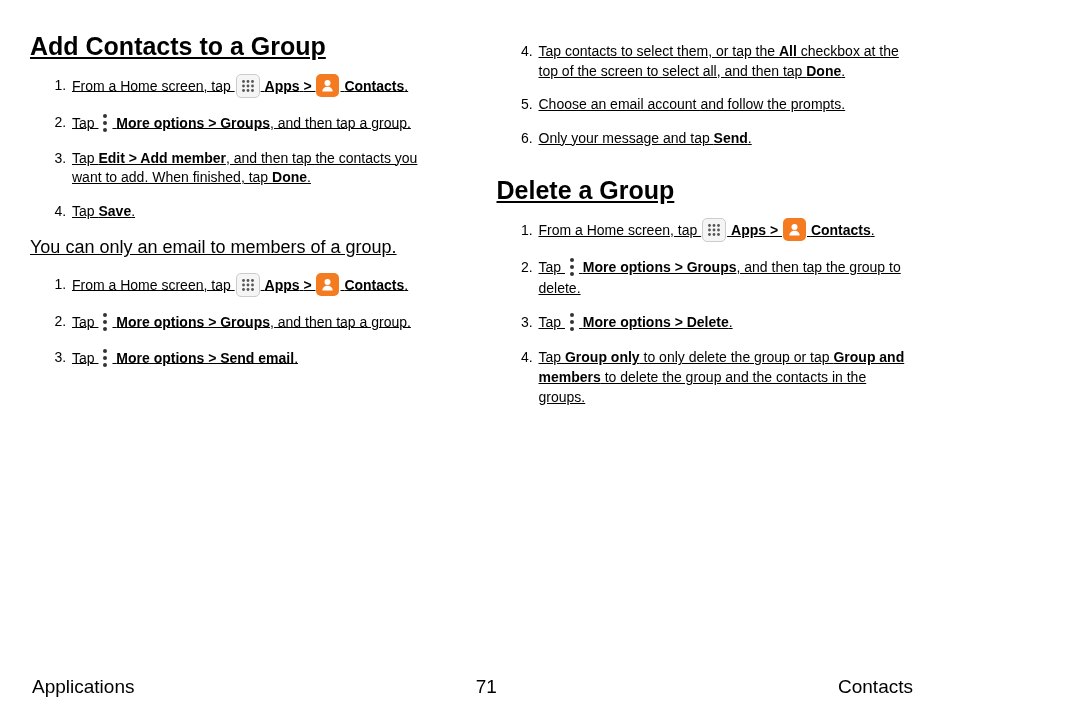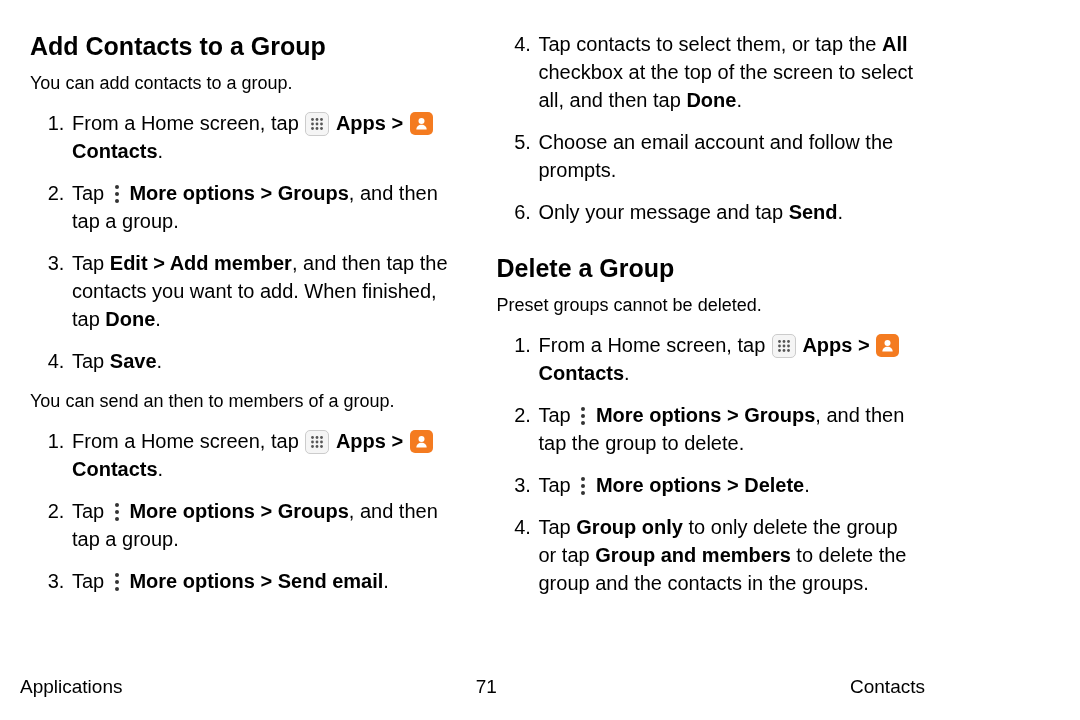--- a/index.html
+++ b/index.html
@@ -10,20 +10,21 @@
     background: #fff;
     font-family: Arial, Helvetica, sans-serif;
     color: #000;
     overflow: hidden;
   }
   .page {
     position: relative;
     width: 945px;
     height: 720px;
     box-sizing: border-box;
+    text-decoration: underline;
   }
   .columns {
     display: flex;
     flex-direction: row;
     padding: 30px 30px 0 30px;
     box-sizing: border-box;
     height: 650px;
   }
   .col {
     flex: 1;
@@ -43,22 +44,22 @@
   }
   h2.gapabove {
     margin-top: 26px;
   }
   p.intro {
     font-size: 18px;
     margin: 0 0 14px 0;
     line-height: 1.35;
   }
   ol {
-    font-size: 20px;
-    margin: 0 0 14px 0;
+    font-size: 14px;
+    margin: 12px 0 14px 0;
     padding-left: 40px;
     line-height: 1.4;
   }
   ol li {
     margin-bottom: 14px;
     padding-left: 2px;
   }
   ol li:last-child {
     margin-bottom: 0;
   }
@@ -109,36 +110,35 @@
   }
   .icon-more svg {
     width: 6px;
     height: 20px;
   }
   .footer {
     position: absolute;
     left: 0;
     right: 0;
     bottom: 22px;
-    padding: 0 20px;
+    padding: 0 32px;
     display: flex;
     justify-content: space-between;
     font-size: 19px;
   }
 </style>
 </head>
 <body>
 
 <div class="page">
   <div class="columns">
 
     <div class="col col-left">
 
       <h2>Add Contacts to a Group</h2>
-      <p class="intro">You can add contacts to a group.</p>
 
       <ol>
         <li>
           <span>From a Home screen, tap </span>
           <span class="icon icon-apps">
             <svg viewBox="0 0 14 14">
                 <g fill="#555">
                   <circle cx="2.5" cy="2.5" r="1.4"></circle>
                   <circle cx="7" cy="2.5" r="1.4"></circle>
                   <circle cx="11.5" cy="2.5" r="1.4"></circle>
@@ -177,21 +177,21 @@
           <b> More options &gt; Groups</b><span>, and then tap a group.</span>
         </li>
         <li>
           <span>Tap </span><b>Edit &gt; Add member</b><span>, and then tap the contacts you want to add. When finished, tap </span><b>Done</b><span>.</span>
         </li>
         <li>
           <span>Tap </span><b>Save</b><span>.</span>
         </li>
       </ol>
 
-      <p class="intro">You can send an then to members of a group.</p>
+      <p class="intro">You can only an email to members of a group.</p>
 
       <ol>
         <li>
           <span>From a Home screen, tap </span>
           <span class="icon icon-apps">
             <svg viewBox="0 0 14 14">
                 <g fill="#555">
                   <circle cx="2.5" cy="2.5" r="1.4"></circle>
                   <circle cx="7" cy="2.5" r="1.4"></circle>
                   <circle cx="11.5" cy="2.5" r="1.4"></circle>
@@ -252,21 +252,20 @@
         <li>
           <span>Tap contacts to select them, or tap the </span><b>All</b><span> checkbox at the top of the screen to select all, and then tap </span><b>Done</b><span>.</span>
         </li>
         <li>Choose an email account and follow the prompts.</li>
         <li>
           <span>Only your message and tap </span><b>Send</b><span>.</span>
         </li>
       </ol>
 
       <h2 class="gapabove">Delete a Group</h2>
-      <p class="intro">Preset groups cannot be deleted.</p>
 
       <ol>
         <li>
           <span>From a Home screen, tap </span>
           <span class="icon icon-apps">
             <svg viewBox="0 0 14 14">
                 <g fill="#555">
                   <circle cx="2.5" cy="2.5" r="1.4"></circle>
                   <circle cx="7" cy="2.5" r="1.4"></circle>
                   <circle cx="11.5" cy="2.5" r="1.4"></circle>

